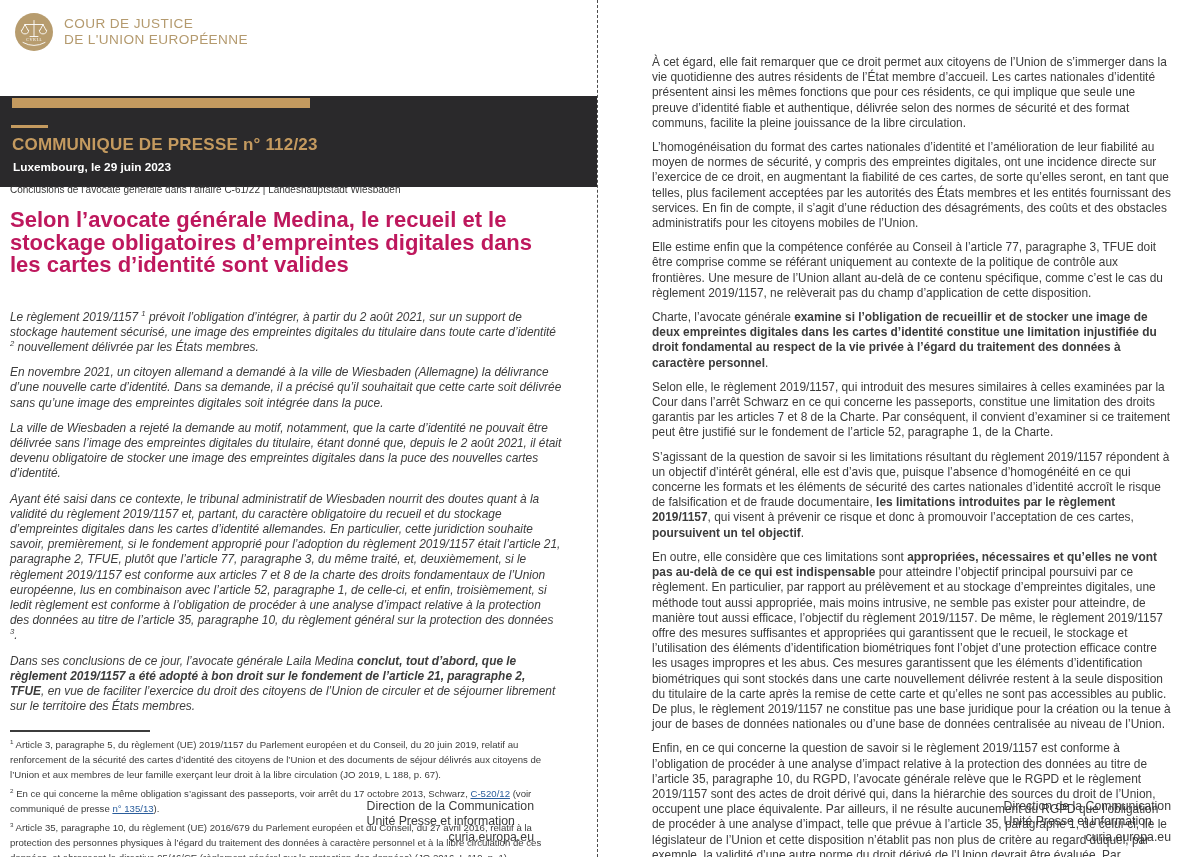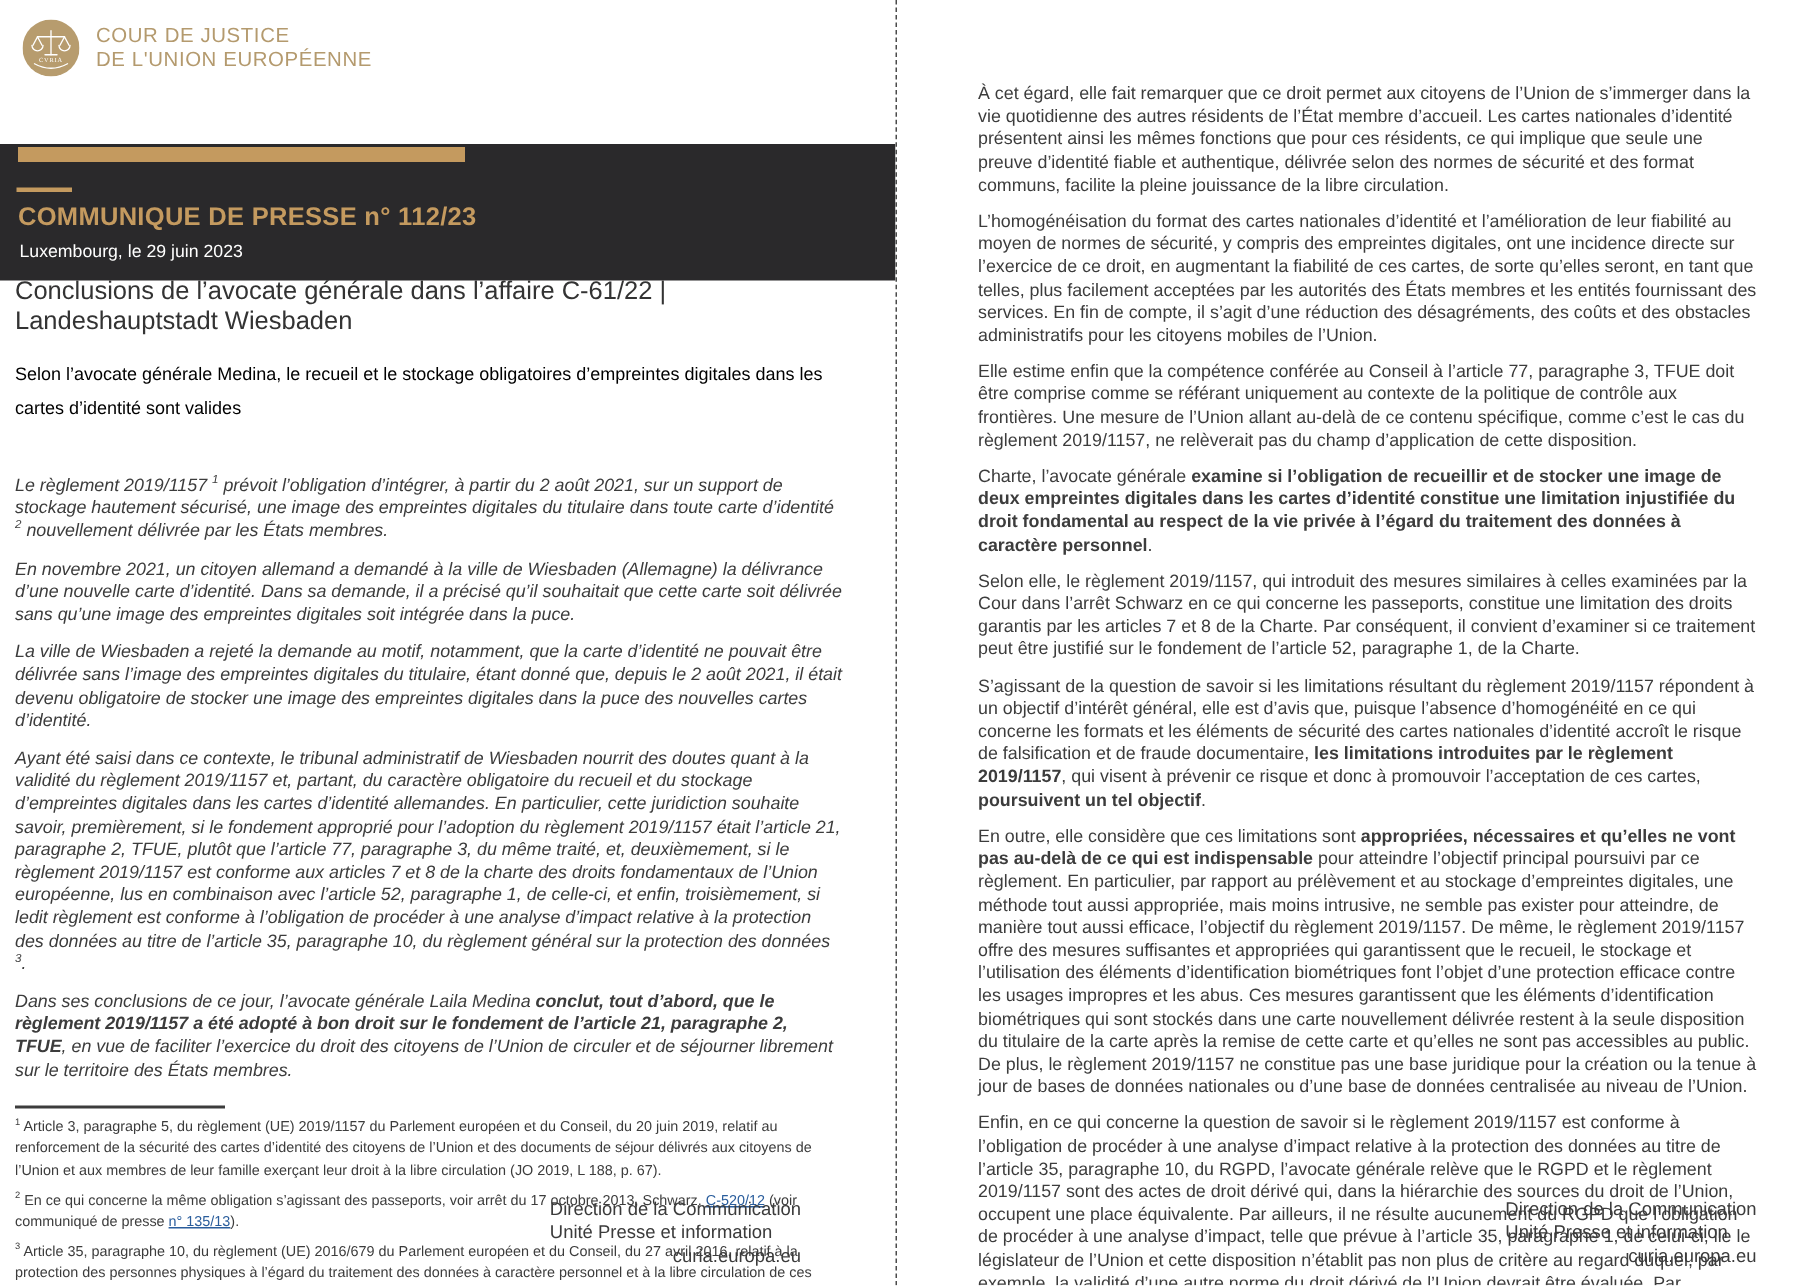--- a/index.html
+++ b/index.html
@@ -16,26 +16,26 @@
   .logo-row{position:absolute;left:15px;top:13px;display:flex;align-items:center;gap:11px;}
   .logo-badge{width:38px;height:38px;flex:0 0 auto;}
   .org{color:#b49a6e;font-size:13.6px;line-height:16.5px;letter-spacing:.4px;}
 
   
   .band{position:absolute;left:0;top:96px;width:100%;height:91px;background:#2a292b;}
   .band-topbar{position:absolute;left:12px;top:2px;width:298px;height:10px;background:#c49a5f;}
   .band-dash{position:absolute;left:11px;top:29px;width:37px;height:3px;background:#c49a5f;}
   .band-title{position:absolute;left:12px;top:39px;margin:0;color:#c49a5f;
               font-size:17px;font-weight:bold;letter-spacing:.2px;}
-  .band-date{position:absolute;left:13px;top:64px;color:#ffffff;font-size:11.8px;font-weight:normal;}
+  .band-date{position:absolute;left:13px;top:64px;color:#ffffff;font-size:11.8px;font-weight:bold;}
 
   
   .content-left{position:absolute;left:10px;top:184px;width:552px;}
-  .case-line{font-size:17px;color:#333;margin:0 0 14px 0;}
-  .headline{font-size:12px;font-weight:normal;color:#000000;line-height:22.5px;margin:0;}
+  .case-line{font-size:10px;color:#333;margin:0 0 14px 0;}
+  .headline{font-size:22px;font-weight:bold;color:#be185d;line-height:22.5px;margin:0;}
   .body-block{margin-top:33px;}
   .body-block p{font-size:11.9px;line-height:15.2px;color:#3c3c3c;margin:0 0 10px 0;font-style:italic;}
   .b{font-weight:bold;}
   sup{font-size:.65em;line-height:0;}
 
   .fn-rule{width:140px;height:2px;background:#3c3c3c;margin:16px 0 6px 0;}
   .footnotes p{font-size:9.6px;line-height:14.6px;color:#3c3c3c;margin:0 0 5px 0;}
   .fn-link{color:#2a5d9c;text-decoration:underline;}
 
   

